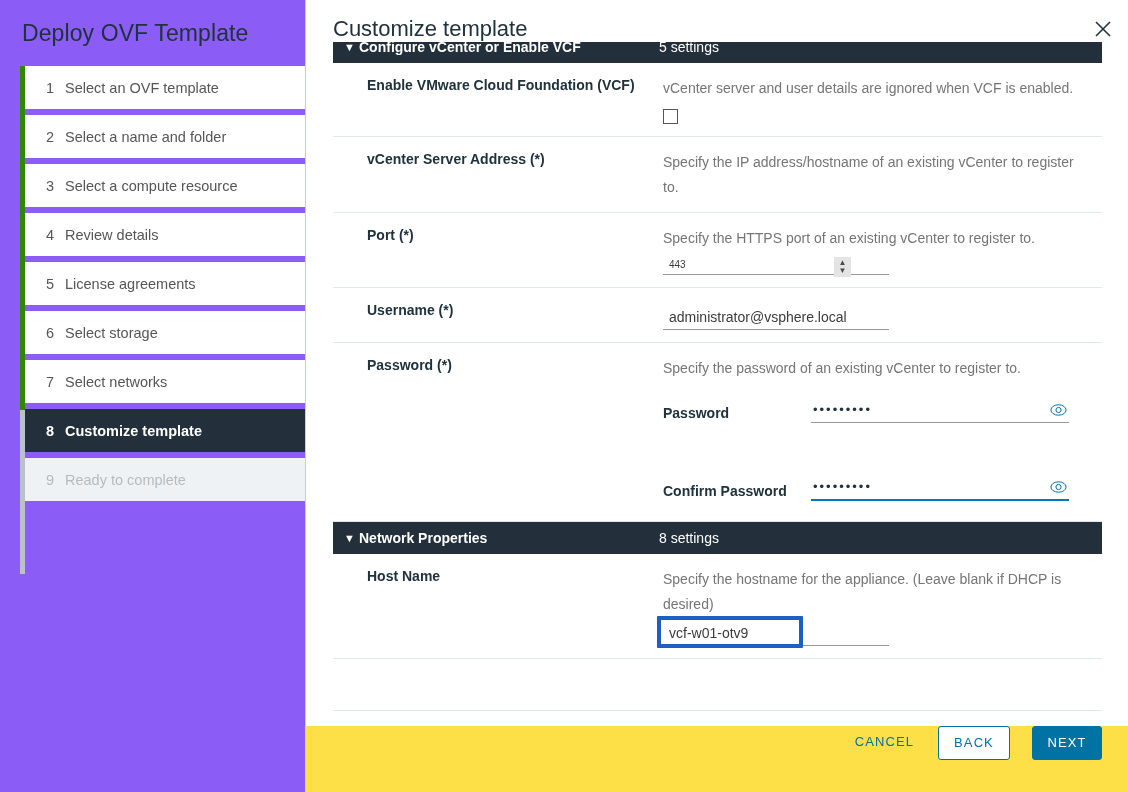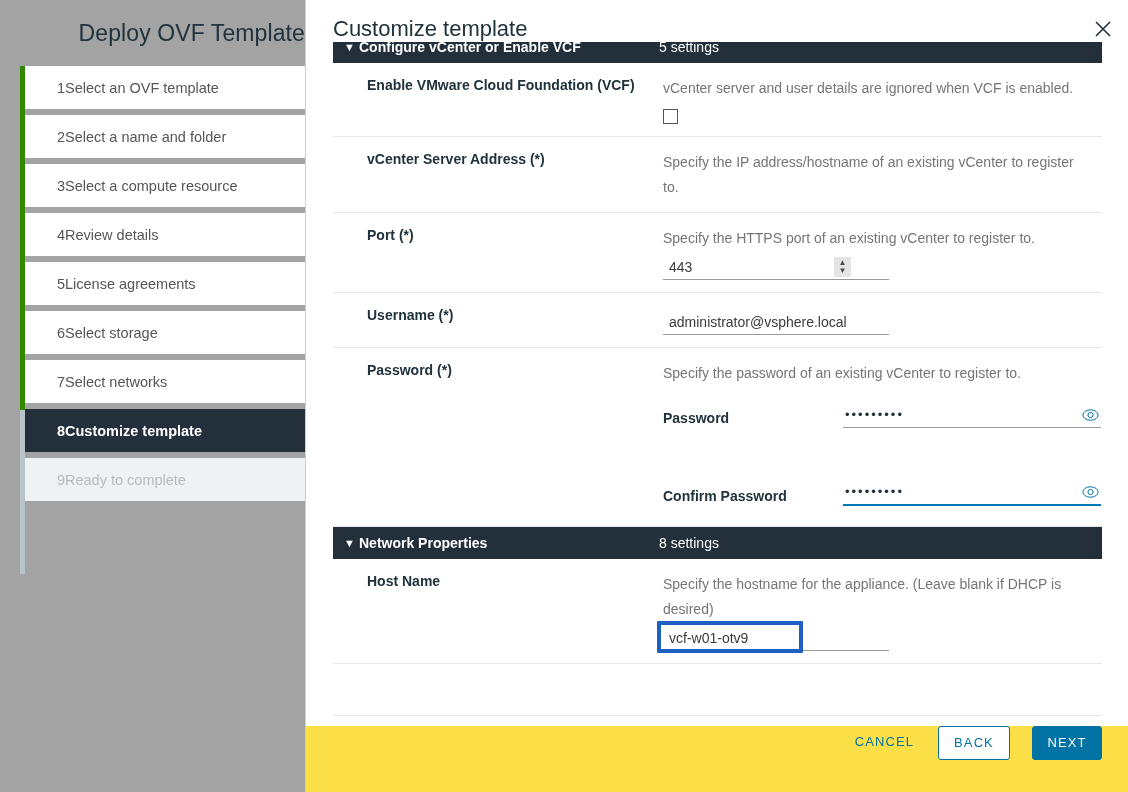--- a/index.html
+++ b/index.html
@@ -18,23 +18,22 @@
     width: 1128px;
     height: 792px;
     background: #ffffff;
   }
 
   
   #sidebar {
     position: absolute;
     left: 0; top: 0;
     width: 306px; height: 792px;
-    background: #a3a3a3;
+    background: #8b5cf6;
     border-right: 1px solid #c8d0d6;
-    text-align: right;
   }
   #wizard-title {
     font-size: 23px;
     color: #20323c;
     font-weight: 400;
     padding: 18px 0 0 22px;
     letter-spacing: .1px;
     line-height: 30px;
   }
   #steps {
@@ -204,21 +203,21 @@
 
   
   .num-wrap { position: relative; width: 226px; margin-top: 6px; }
   .num-wrap input {
     display:block;
     width: 226px;
     border: none;
     border-bottom: 1px solid #9a9a9a;
     background: transparent;
     font-family: "Liberation Sans", sans-serif;
-    font-size: 14px;
+    font-size: 10px;
     color: #3b3b3b;
     padding: 2px 30px 4px 6px;
     outline: none;
   }
   .spinner {
     position: absolute;
     right: 38px;
     top: 0px;
     width: 17px; height: 20px;
     background: #e4e4e4;
@@ -241,21 +240,20 @@
     margin-top: 8px;
     cursor: pointer;
   }
 
   
   .pw-group { margin-top: 20px; }
   .pw-line {
     display: flex;
     align-items: flex-end;
     margin-bottom: 55px;
-    gap: 32px;
   }
   .pw-line:last-child { margin-bottom: 8px; }
   .pw-label {
     width: 148px;
     flex: 0 0 148px;
     font-size: 14px;
     color: #20323c;
     font-weight: bold;
     padding-bottom: 2px;
   }

